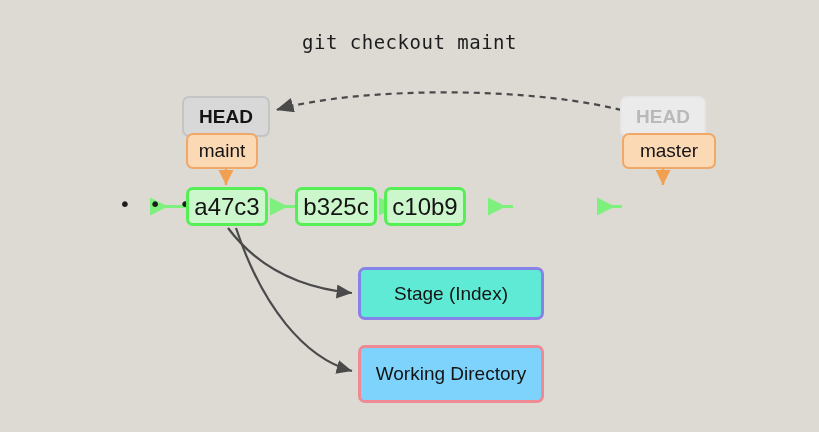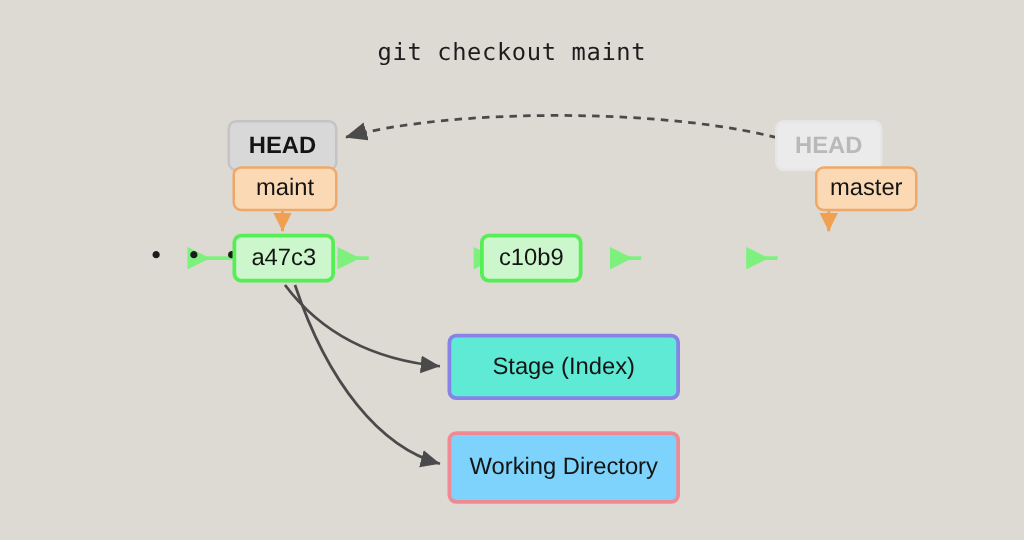--- a/index.html
+++ b/index.html
@@ -43,21 +43,21 @@
     display: flex;
     align-items: center;
     justify-content: center;
     text-align: center;
     white-space: nowrap;
   }
   .commit {
     border: 3px solid #55ee55;
     background: #ccf7cc;
     border-radius: 7px;
-    font-size: 19px;
+    font-size: 24px;
     color: #141414;
     width: 82px;
     height: 39px;
     top: 187px;
   }
   .ref {
     border: 2px solid #f0a868;
     background: #fbd9b5;
     border-radius: 7px;
     font-size: 19px;
@@ -151,22 +151,23 @@
 
     <path d="M 228 228 C 258 268, 300 288, 352 293" fill="none" stroke="#4a4a4a" stroke-width="2.2" marker-end="url(#arrow-dark)"></path>
     <path d="M 236 228 C 262 306, 304 358, 352 371" fill="none" stroke="#4a4a4a" stroke-width="2.2" marker-end="url(#arrow-dark)"></path>
   </svg>
 
   <div class="ellipsis">• • •</div>
 
   <div class="node head-box" style="left:182px; width:88px;">HEAD</div>
   <div class="node head-box ghost" style="left:620px; width:86px;">HEAD</div>
 
-  <div class="node ref" style="left:186px; width:84px;">maint</div>
-  <div class="node ref" style="left:652px; width:82px;">master</div>
+  <div class="node ref" style="left:186px; width:72px;">maint</div>
+  <div class="node ref" style="left:622px; width:94px;">master</div>
 
   <div class="node commit" style="left:186px;">a47c3</div>
+  <div class="node commit" style="left:295px;">b325c</div>
   <div class="node commit" style="left:384px;">c10b9</div>
 
   <div class="node area-box area-stage">Stage (Index)</div>
   <div class="node area-box area-wd">Working Directory</div>
 
 </div>
 
 </body></html>

